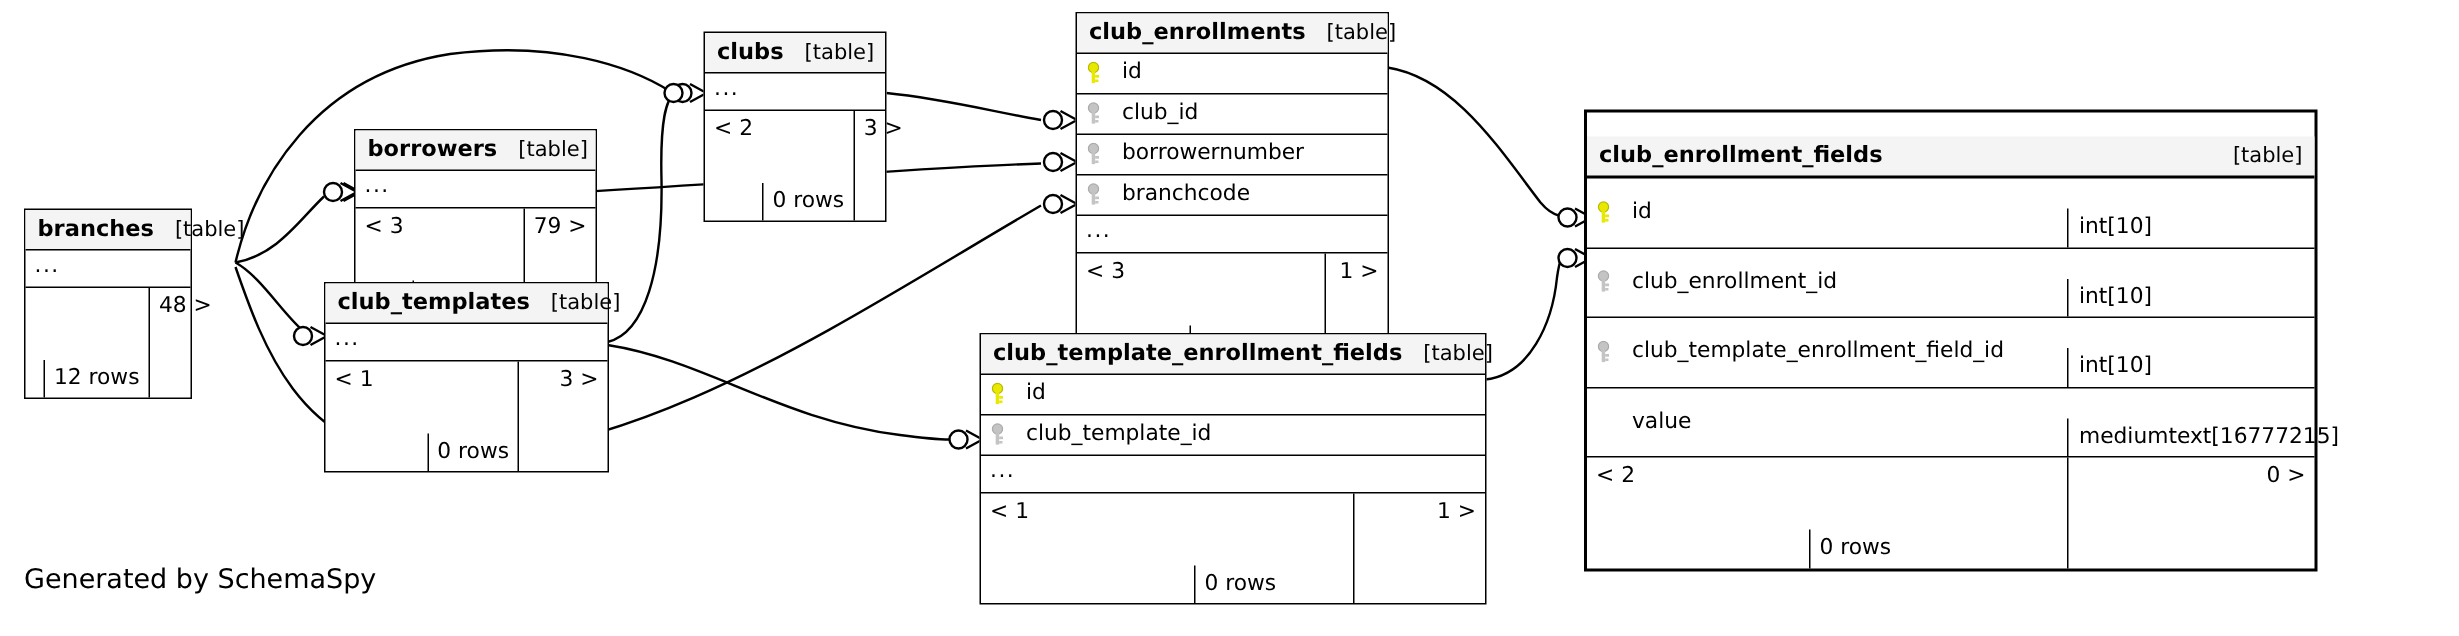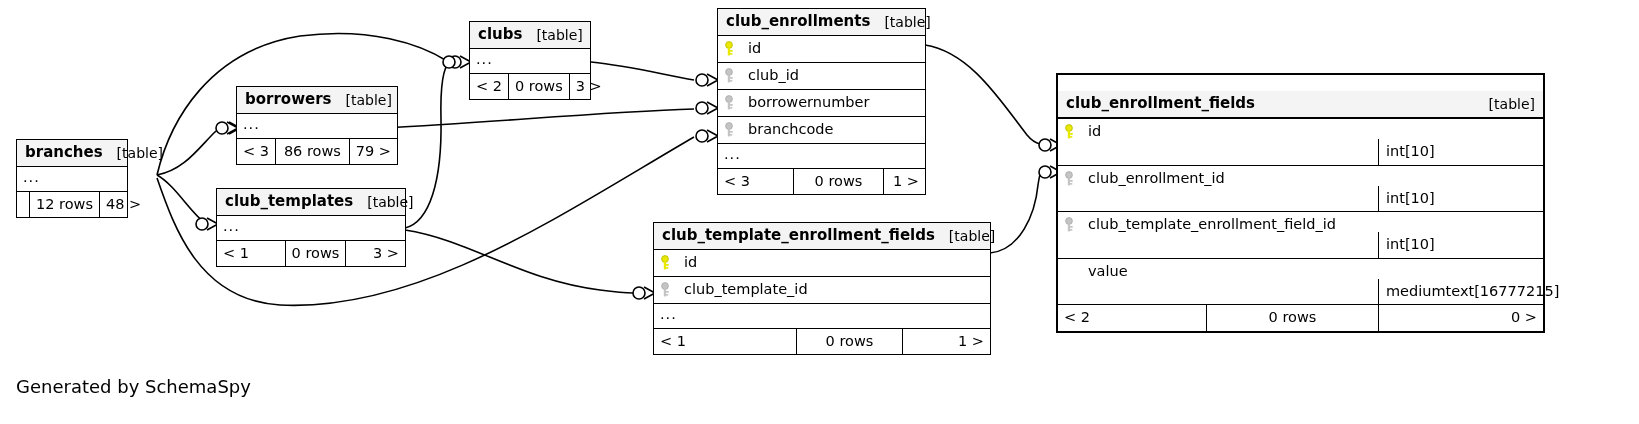--- a/index.html
+++ b/index.html
@@ -41,21 +41,21 @@
 
   .tbl-col{
     display:flex;
     align-items:stretch;
     border-bottom:1px solid #000000;
     box-sizing:border-box;
     white-space:nowrap;
   }
   .focus .tbl-col{border-bottom:1.6px solid #000;}
   .col-main{
-    display:flex;align-items:flex-start;
+    display:flex;align-items:center;
     padding:5px 6px 6px 6px;
     flex:1 1 auto;
     box-sizing:border-box;
     min-width:0;
   }
   .col-type{
     padding:5px 6px 6px 7px;
     border-left:1px solid #000000;
     box-sizing:border-box;
     flex:0 0 auto;
@@ -82,21 +82,21 @@
   .tbl-footer{display:flex;box-sizing:border-box;}
   .foot-cell{
     padding:5px 6px 6px 6px;
     box-sizing:border-box;
     white-space:nowrap;
     font-size:14.5px;
   }
   .foot-cell + .foot-cell{border-left:1px solid #000000;}
   .focus .foot-cell + .foot-cell{border-left:1.6px solid #000;}
   .fc-left{text-align:left;}
-  .fc-mid{text-align:center;flex:1 1 auto;}
+  .fc-mid{text-align:left;flex:1 1 auto;margin-top:48px;}
   .fc-right{text-align:right;}
 
   .credit{
     position:absolute;
     left:16px;top:376px;
     font-size:18px;
     color:#000;
     white-space:nowrap;
   }
 </style>

